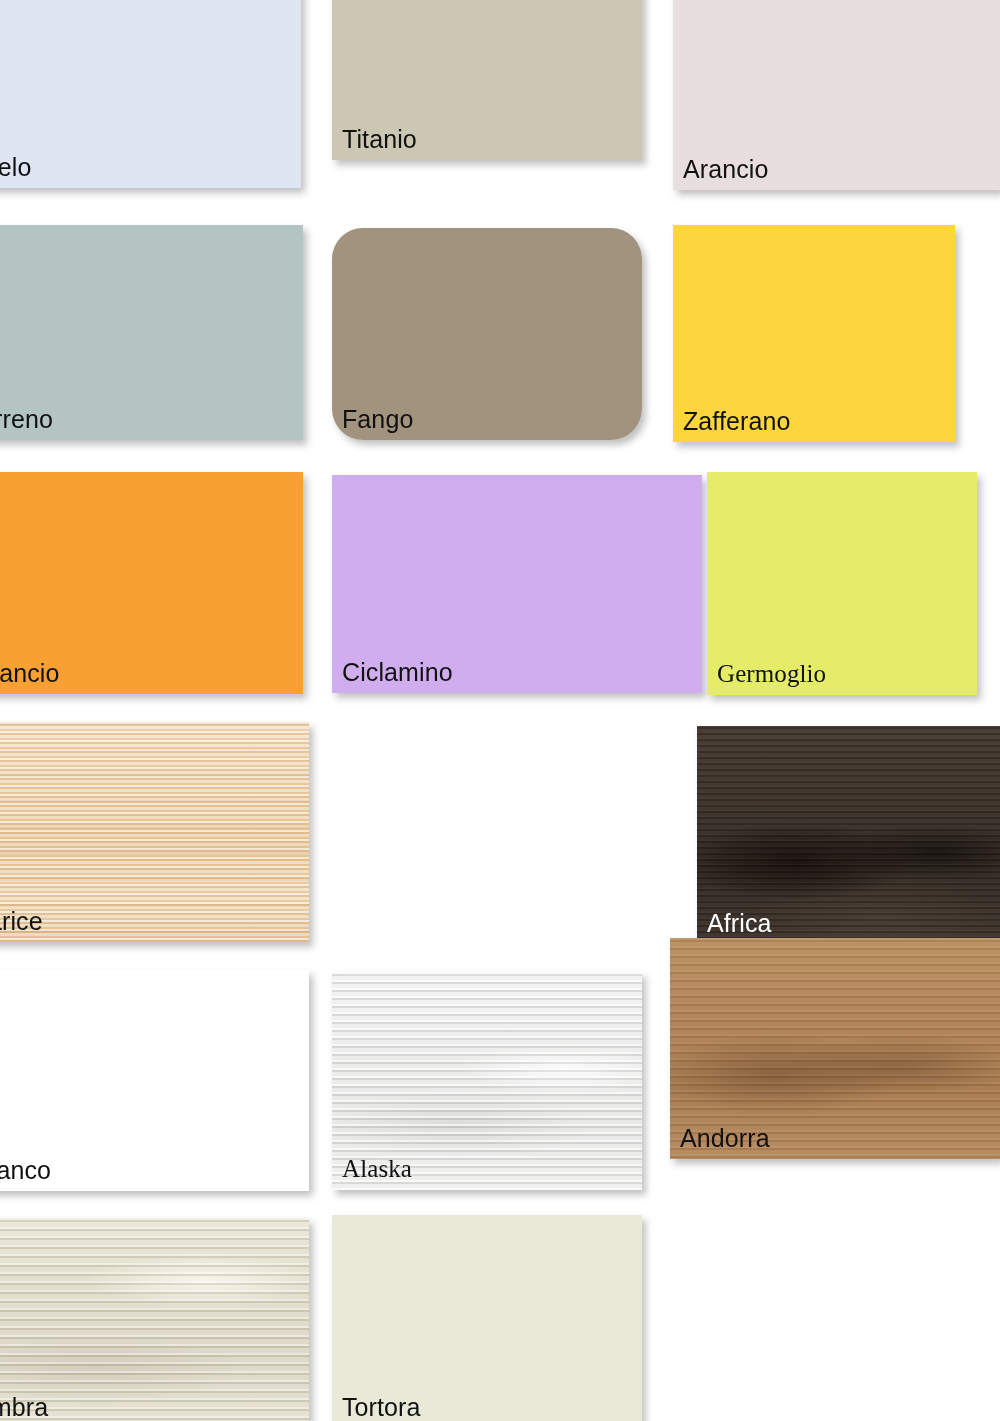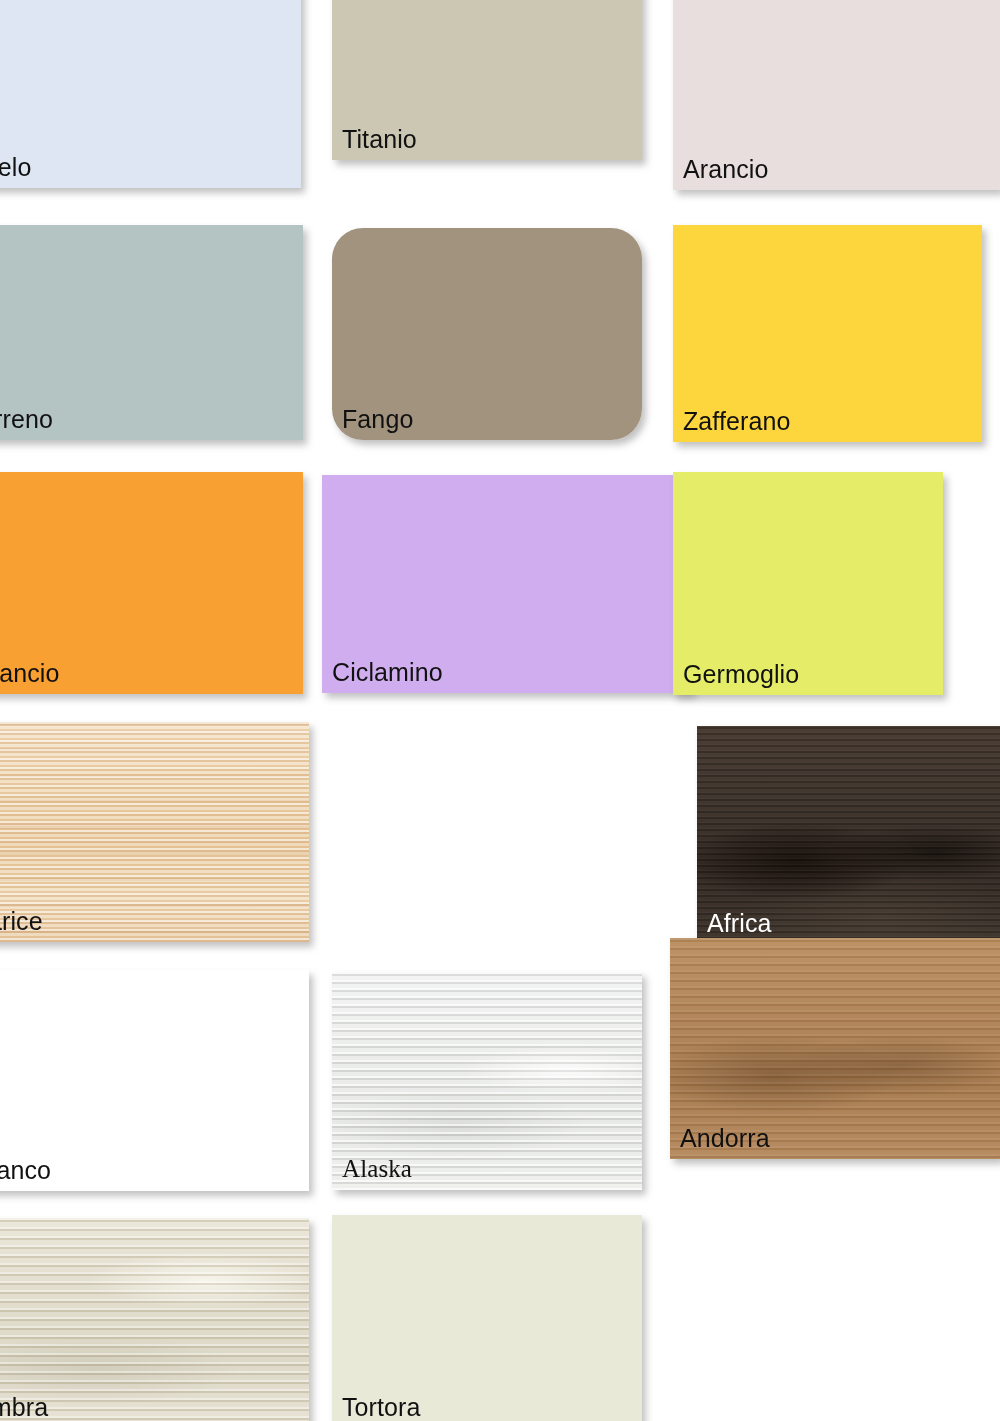--- a/index.html
+++ b/index.html
@@ -126,33 +126,33 @@
       <span class="swatch-label">Arancio</span>
     </div>
     <div class="swatch" style="left: -36px; top: 225px; width: 339px; height: 215px;">
       <div class="swatch-surface" style="background: rgb(180, 196, 194);"></div>
       <span class="swatch-label">Tirreno</span>
     </div>
     <div class="swatch" style="left: 332px; top: 228px; width: 310px; height: 212px; border-radius: 31px;">
       <div class="swatch-surface" style="background: rgb(162, 147, 127);"></div>
       <span class="swatch-label">Fango</span>
     </div>
-    <div class="swatch" style="left: 673px; top: 225px; width: 309px; height: 217px;">
+    <div class="swatch" style="left: 673px; top: 225px; width: 282px; height: 217px;">
       <div class="swatch-surface" style="background: rgb(253, 213, 60);"></div>
       <span class="swatch-label">Zafferano</span>
     </div>
     <div class="swatch" style="left: -36px; top: 472px; width: 339px; height: 222px;">
       <div class="swatch-surface" style="background: rgb(249, 160, 51);"></div>
       <span class="swatch-label">Arancio</span>
     </div>
-    <div class="swatch" style="left: 322px; top: 475px; width: 370px; height: 218px;">
+    <div class="swatch" style="left: 332px; top: 475px; width: 370px; height: 218px;">
       <div class="swatch-surface" style="background: rgb(207, 173, 239);"></div>
       <span class="swatch-label">Ciclamino</span>
     </div>
-    <div class="swatch" style="left: 673px; top: 472px; width: 270px; height: 223px;">
+    <div class="swatch" style="left: 707px; top: 472px; width: 270px; height: 223px; font-family: Liberation Serif, serif;">
       <div class="swatch-surface" style="background: rgb(228, 236, 104);"></div>
       <span class="swatch-label">Germoglio</span>
     </div>
     <div class="swatch" style="left: -36px; top: 722px; width: 345px; height: 220px;">
       <div class="swatch-surface tex-larice"></div>
       <span class="swatch-label">Larice</span>
     </div>
     <div class="swatch" style="left: 670px; top: 726px; width: 330px; height: 218px; margin-left: 27px;">
       <div class="swatch-surface tex-africa"></div>
       <span class="swatch-label light">Africa</span>

